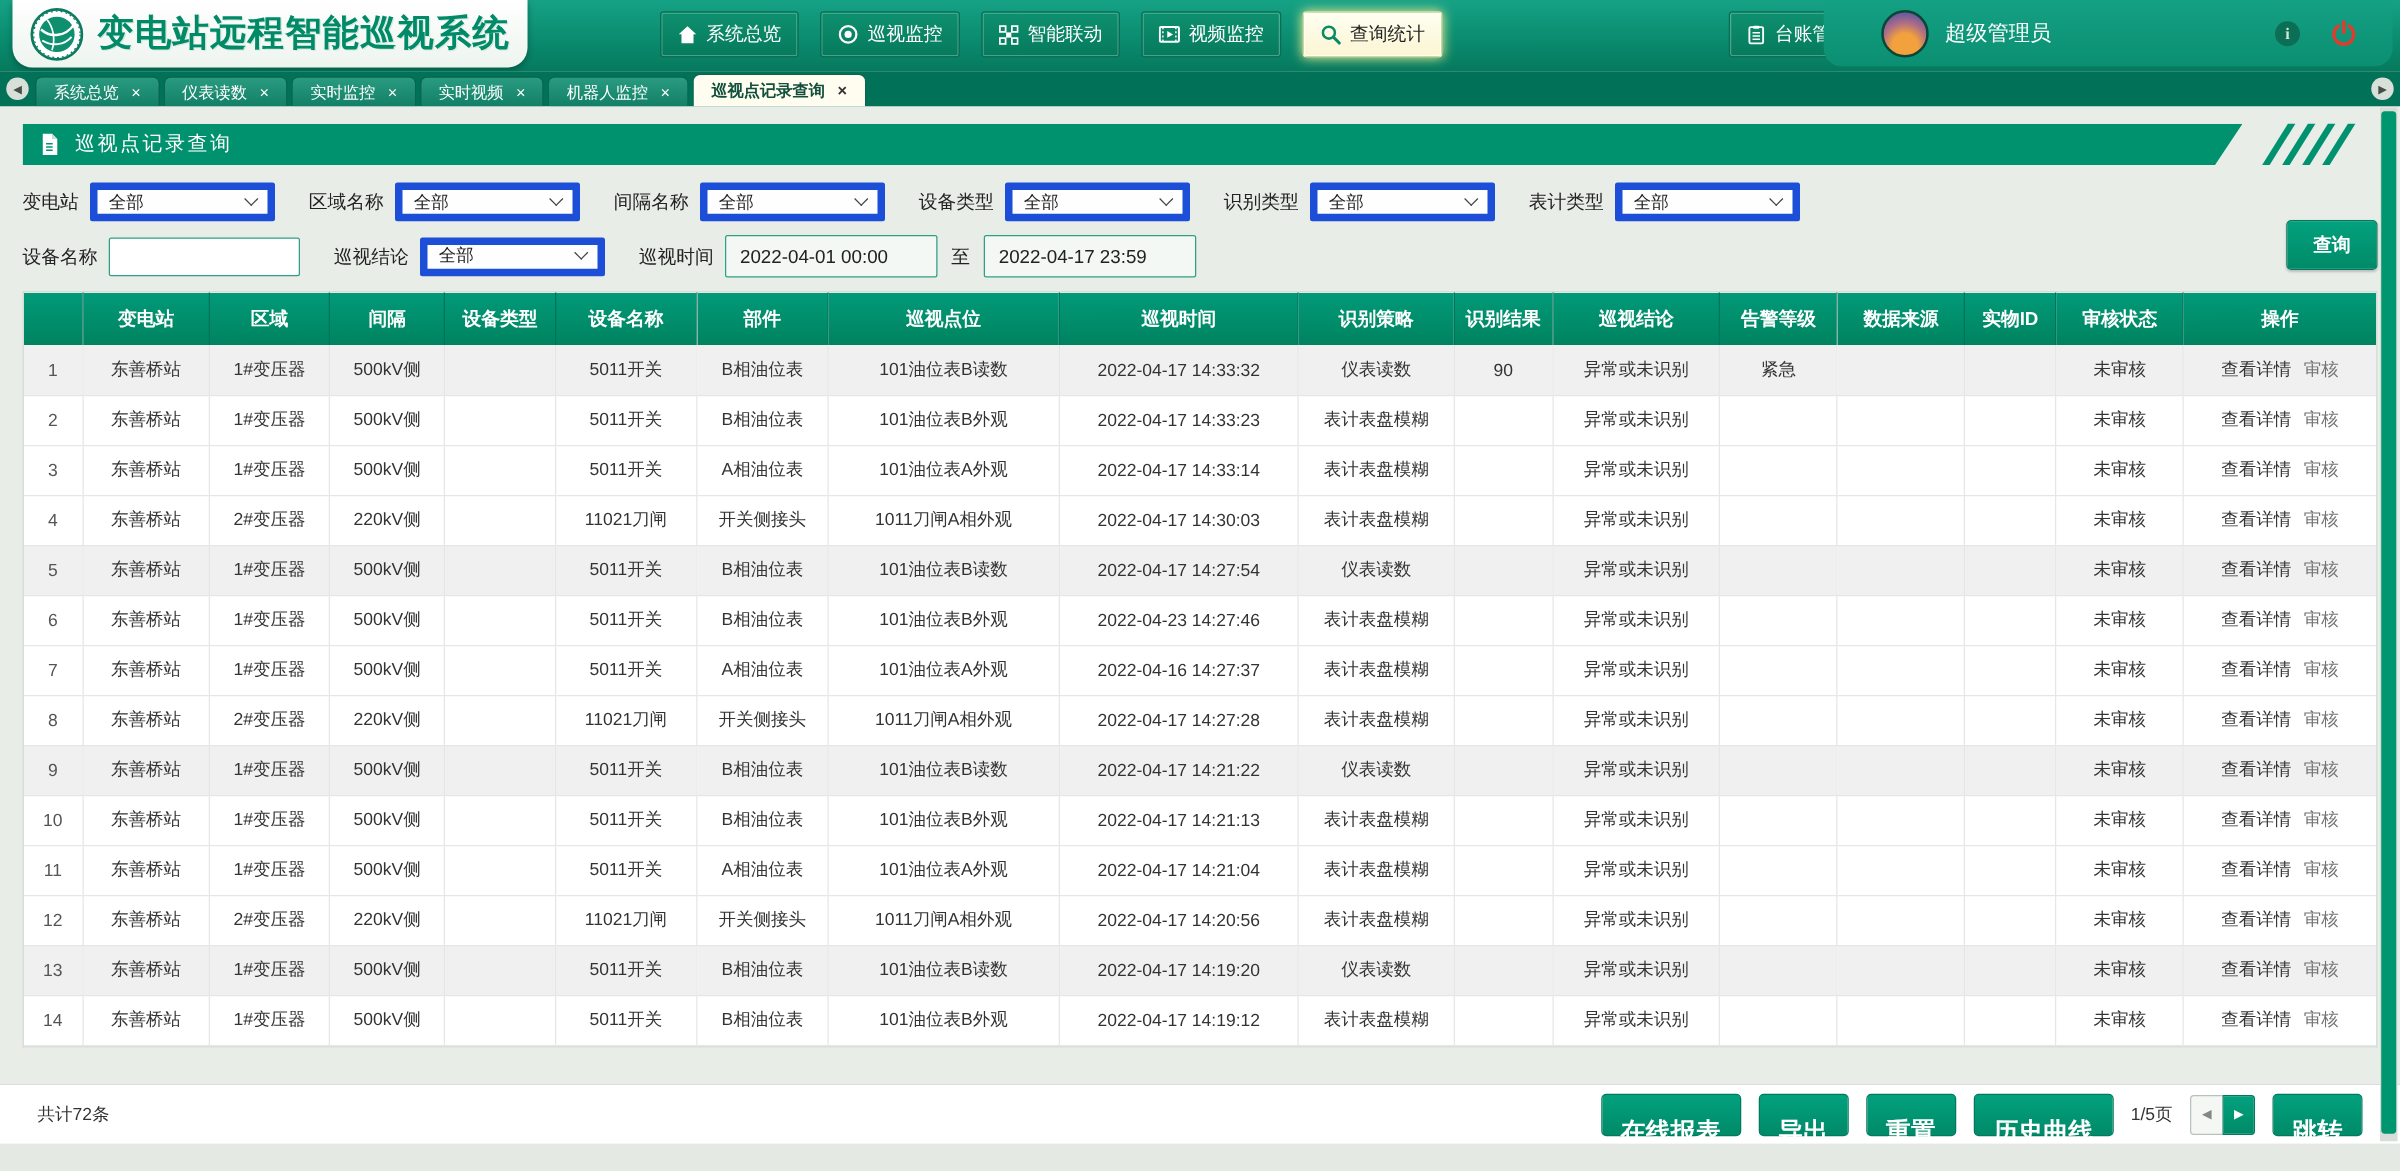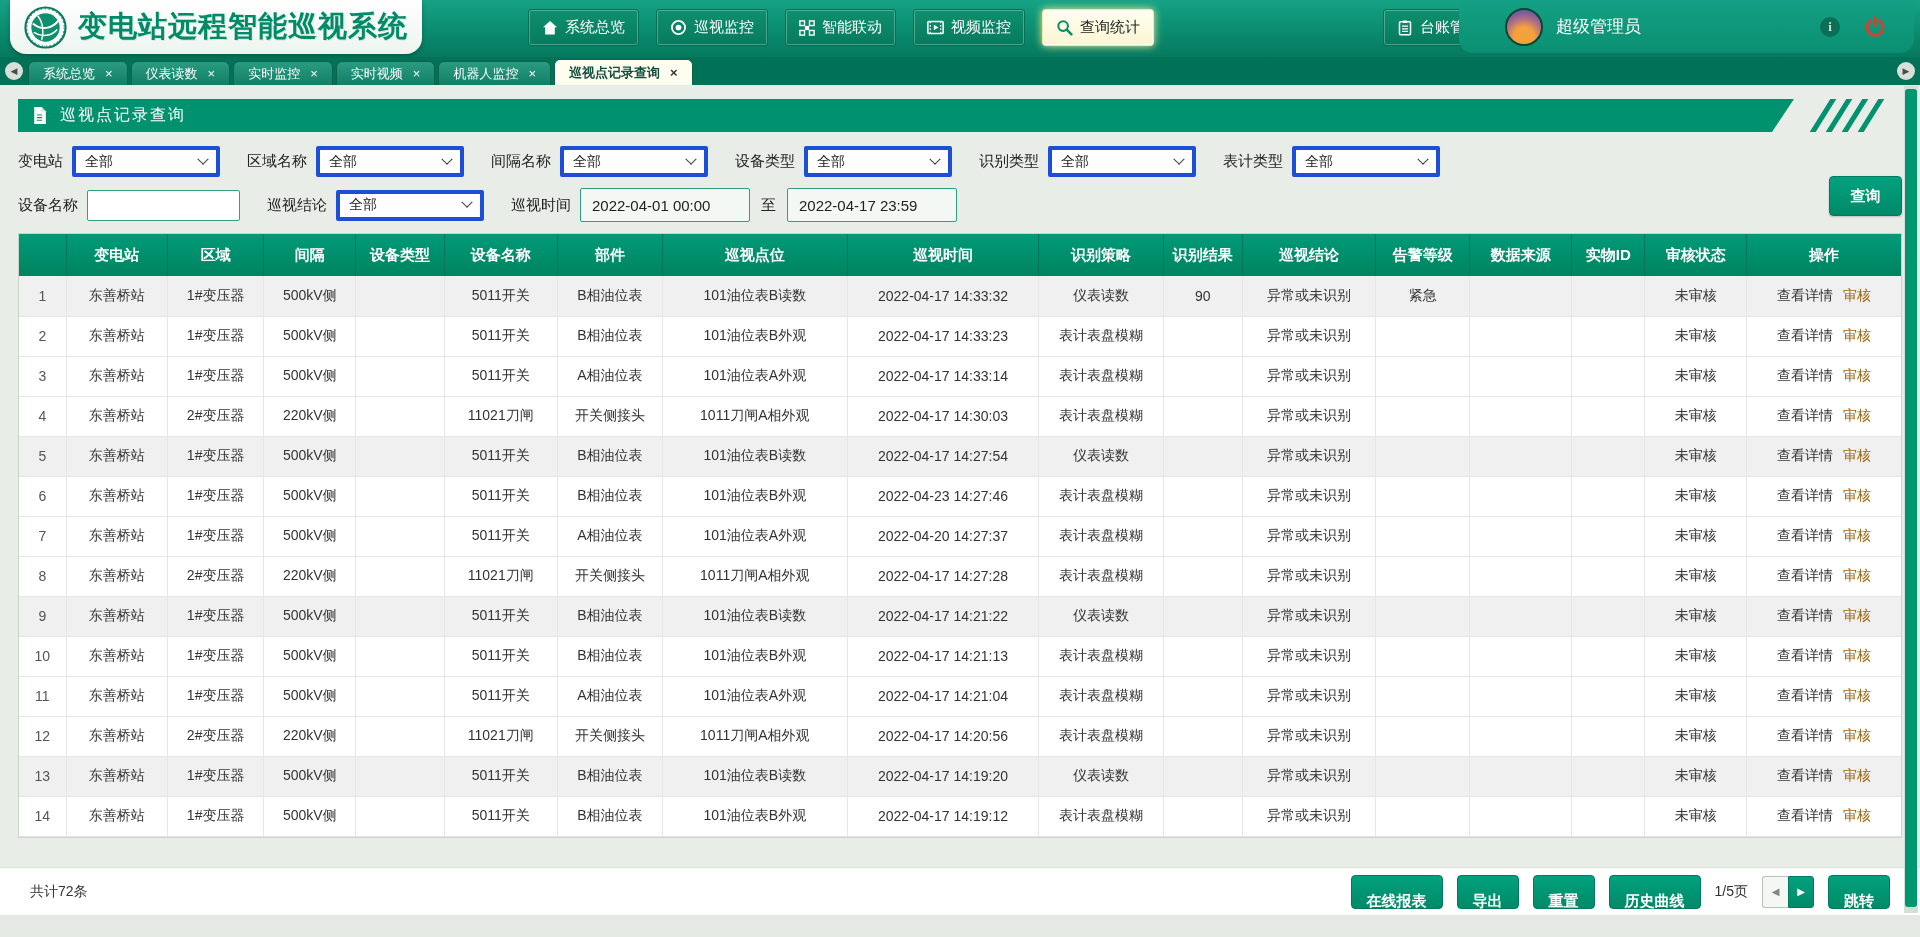--- a/index.html
+++ b/index.html
@@ -81,21 +81,21 @@
   }
   .titlebar-title { font-size:16px; letter-spacing:2px; }
   .title-stripes { position:absolute; right:28px; top:0; height:100%; display:flex; gap:10px; }
   .title-stripes span { width:6px; height:100%; background:#00926e; transform:skewX(-32deg); }
 
   
   .filters { margin:0 18px; padding-top:14px; position:relative; }
   .filter-row { display:flex; align-items:center; margin-bottom:11px; }
   .flabel { font-size:15px; color:#222; margin-right:9px; white-space:nowrap; }
   .fselect {
-    width:148px; height:31px; background:#fdfefd; border:4px solid #1d4ed8; border-radius:2px;
+    width:148px; height:31px; background:#fdfefd; border:6px solid #1d4ed8; border-radius:2px;
     display:flex; align-items:center; justify-content:space-between; padding:0 9px;
     font-size:14px; color:#222; cursor:pointer; margin-right:27px;
   }
   .chev { width:8px; height:8px; border-right:1.6px solid #444; border-bottom:1.6px solid #444;
           transform:rotate(45deg) translate(-2px,-2px); flex:0 0 auto; }
   .ftext-input { width:153px; height:31px; border:1px solid #2f9f85; border-radius:2px; background:#fff;
                  margin-right:27px; font-size:14px; padding:0 8px; color:#222; }
   .fdate-input { width:170px; height:31px; border:1px solid #2f9f85; border-radius:2px; background:#f3f8f4;
                  font-size:15px; padding:16px 11px; color:#222; }
   .to-label { font-size:15px; color:#222; margin:0 11px; }
@@ -115,32 +115,32 @@
   thead th:last-child { border-right:none; }
   tbody td {
     height:40px; text-align:center; font-size:14px; color:#333;
     border-right:1px solid #e6e6e6; border-bottom:1px solid #e6e6e6;
     white-space:nowrap; overflow:hidden; text-overflow:ellipsis; padding:0 4px;
   }
   tbody td:last-child { border-right:none; }
   tbody tr.stripe { background:#f0f0f0; }
   td.rownum { color:#555; }
   .action-view { color:#333; cursor:pointer; }
-  .action-audit { color:#a16207; cursor:pointer; margin-left:10px; }
+  .action-audit { color:#737373; cursor:pointer; margin-left:10px; }
 
   
   .footer {
     position:absolute; left:0; right:0; bottom:22px; height:48px; background:#fff;
     border-top:1px solid #d9ded9; display:flex; align-items:center; padding:0 30px;
   }
   .footer-total { font-size:14px; color:#333; }
   .footer-right { margin-left:auto; display:flex; align-items:center; gap:14px; }
   .f-btn {
     height:33px; padding:16px 15px; background:linear-gradient(180deg,#02a17e,#008a68);
-    border:1px solid #007a5c; border-radius:4px; color:#fff; font-size:15px; font-weight:bold; cursor:pointer;
+    border:1px solid #007a5c; border-radius:4px; color:#fff; font-size:20px; font-weight:bold; cursor:pointer;
     white-space:nowrap;
   }
   .page-ind { font-size:14px; color:#333; }
   .pg-group { display:flex; }
   .pg-btn { width:26px; height:32px; display:grid; place-items:center; border:1px solid #b9c2ba;
             font-size:10px; cursor:pointer; }
   .pg-prev { background:#f4f7f4; color:#7f8a80; border-radius:3px 0 0 3px; border-right:none; }
   .pg-next { background:linear-gradient(180deg,#02a17e,#008a68); color:#fff; border-color:#007a5c; border-radius:0 3px 3px 0; }
 
   .bottom-strip { position:absolute; left:0; right:0; bottom:0; height:22px; background:#e4e9e4; }
@@ -508,21 +508,21 @@
         </tr>
         <tr>
           <td class="rownum">7</td>
           <td>东善桥站</td>
           <td>1#变压器</td>
           <td>500kV侧</td>
           <td></td>
           <td>5011开关</td>
           <td>A相油位表</td>
           <td>101油位表A外观</td>
-          <td>2022-04-20 14:27:37</td>
+          <td>2022-04-16 14:27:37</td>
           <td>表计表盘模糊</td>
           <td></td>
           <td>异常或未识别</td>
           <td></td>
           <td></td>
           <td></td>
           <td>未审核</td>
           <td><span class="action-view">查看详情</span><span class="action-audit">审核</span></td>
         </tr>
         <tr>

